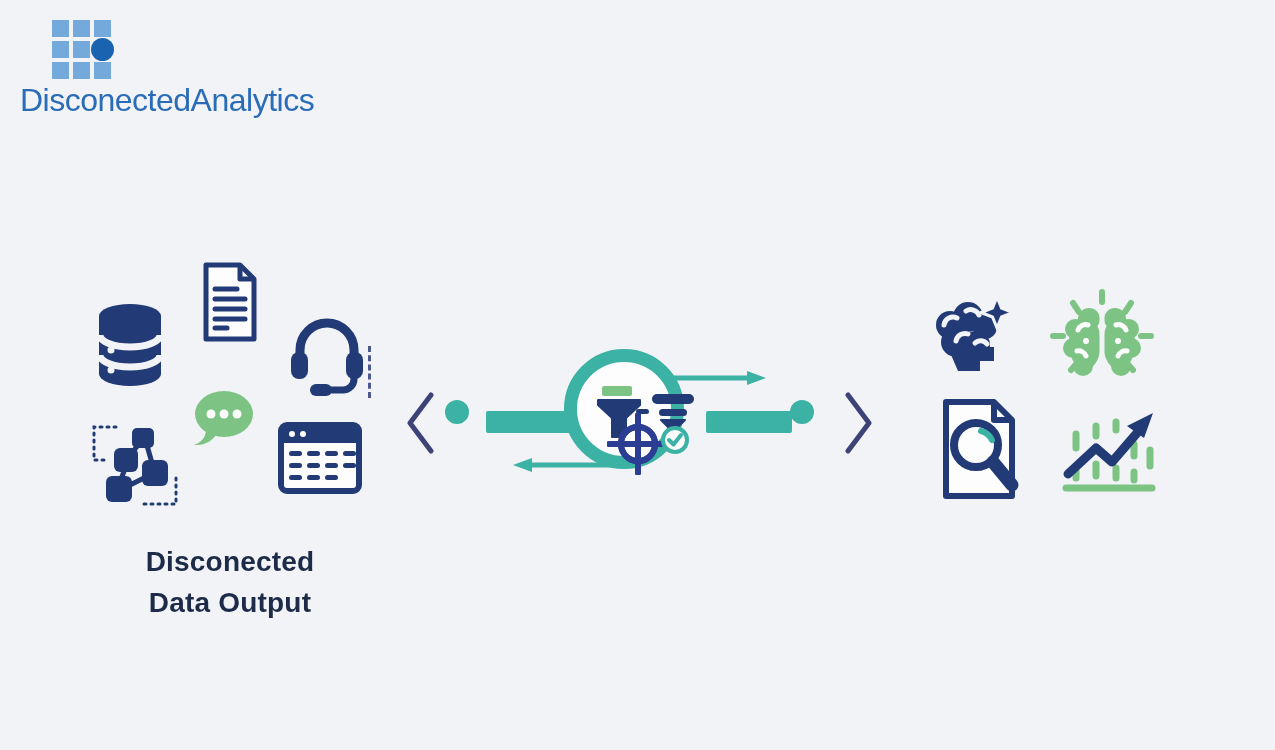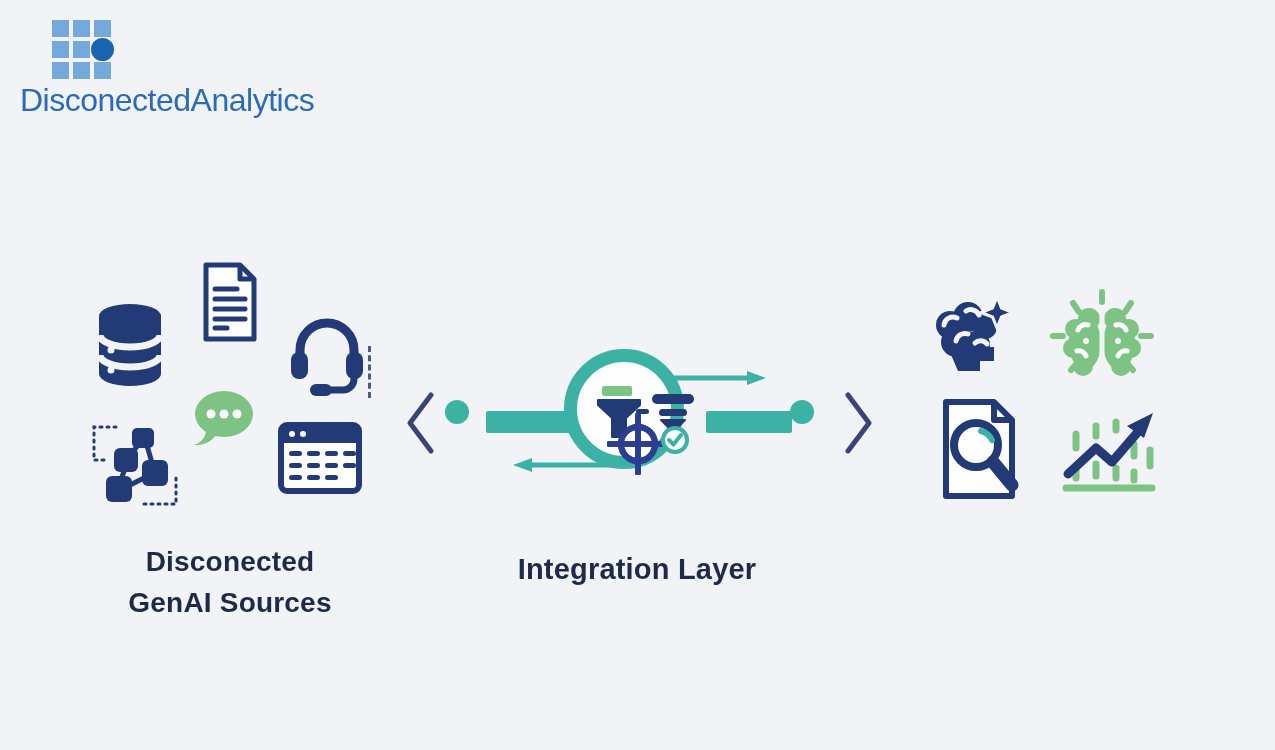--- a/index.html
+++ b/index.html
@@ -272,19 +272,18 @@
         <line x1="74" y1="68" x2="74" y2="76"></line>
         <line x1="90" y1="46" x2="90" y2="62"></line>
       </g>
       <path d="M8 70 L36 44 L52 58 L77 29" fill="none" stroke="var(--navy)" stroke-width="9" stroke-linecap="round" stroke-linejoin="round"></path>
       <polygon points="93,9 84,34 67,22" fill="var(--navy)"></polygon>
     </svg>
   </div>
 
   <div class="label two-line" style="left:70px;top:541px;width:320px;">
     <div>Disconected</div>
-    <div>GenAI Sources</div>
-  </div>
-
-  <div class="label one-line" style="left:457px;top:552px;width:360px;">Integration Layer</div>
+    <div>Data Output</div>
+  </div>
+
 
 
 </div>
 
 </body></html>

